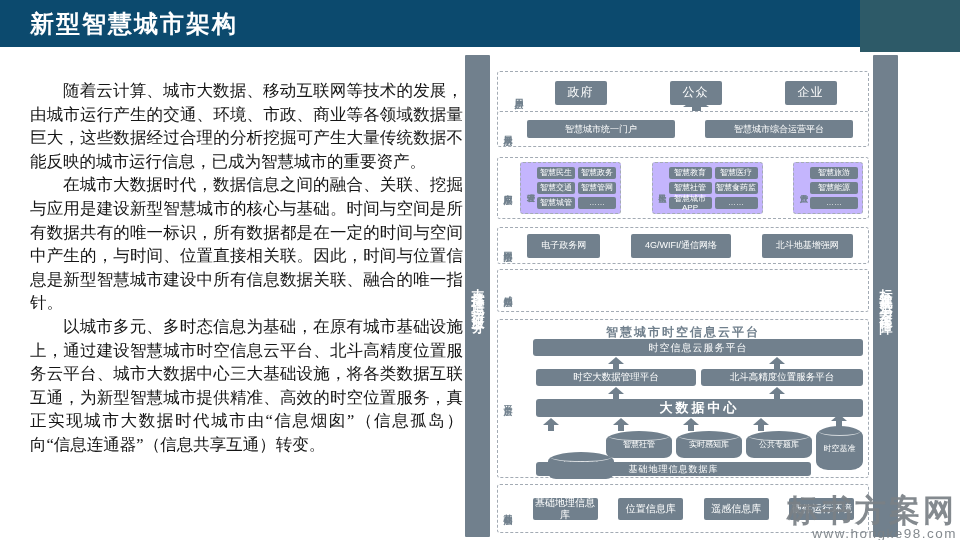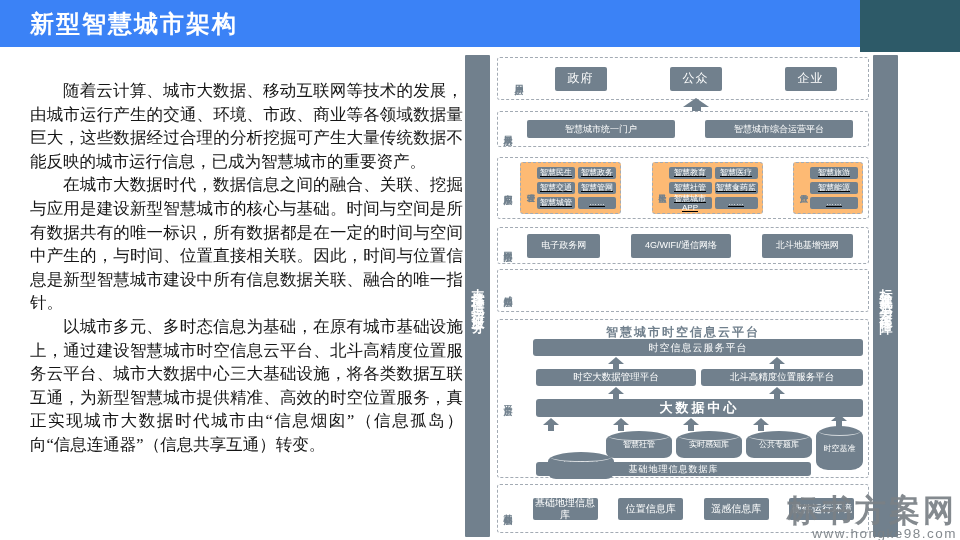--- a/index.html
+++ b/index.html
@@ -1,19 +1,19 @@
 <!DOCTYPE html>
 <html><head>
 <meta charset="utf-8">
 <style>
   html,body{margin:0;padding:0;background:#fff;}
   .slide{position:relative;width:960px;height:540px;background:#fff;overflow:hidden;
          font-family:"Liberation Sans",sans-serif;}
   
-  .titlebar{position:absolute;left:0;top:0;width:862px;height:47px;background:#3b82f6;
+  .titlebar{position:absolute;left:0;top:0;width:862px;height:47px;background:#0c4a6e;
             color:#fff;display:flex;align-items:center;padding-left:30px;box-sizing:border-box;
             font-size:24px;font-weight:bold;letter-spacing:2px;}
   .teal{position:absolute;left:860px;top:0;width:100px;height:52px;background:#2d5a68;}
   
   .intro{position:absolute;left:30px;top:79px;width:433px;
          font-family:"Liberation Serif","DejaVu Serif",serif;
          font-size:16.5px;line-height:1.43;color:#151515;text-align:justify;}
   .intro p{margin:0;text-indent:2em;}
   
   .sidebar-vert{position:absolute;width:25px;background:#71808d;color:#fff;
@@ -24,32 +24,32 @@
   #rightbar{left:873px;top:55px;height:482px;}
   
   .layer{position:absolute;left:497px;width:372px;border:1px dashed #a3abb4;border-radius:3px;
          box-sizing:border-box;display:flex;align-items:center;background:#fff;}
   .layer-label{writing-mode:vertical-lr;text-orientation:upright;font-size:9px;font-weight:bold;
                color:#71808d;letter-spacing:1px;margin-left:5px;flex:0 0 auto;line-height:1;}
   .layer-content{flex:1;display:flex;align-items:center;min-width:0;}
   .chip{background:#71808d;color:#fff;border-radius:2px;display:flex;align-items:center;
         justify-content:center;text-align:center;box-sizing:border-box;line-height:1.15;}
   
-  #layer-user{top:57px;height:43px;padding-left:11px;}
+  #layer-user{top:71px;height:43px;padding-left:11px;}
   #layer-user .layer-content{justify-content:space-around;}
   .user-chip{width:52px;height:24px;font-size:12px;letter-spacing:1px;}
   
   #layer-display{top:111px;height:36px;}
   #layer-display .layer-content{justify-content:space-around;}
   .display-chip{width:148px;height:18px;font-size:9px;}
   
   #layer-app{top:157px;height:62px;}
   #layer-app .layer-content{justify-content:space-between;padding:0 5px 0 8px;}
   .app-group{border:1px dashed #a3abb4;border-radius:3px;display:flex;align-items:center;
-             padding:3px 4px;box-sizing:border-box;height:52px;background:#fdba74;text-decoration:underline;}
+             padding:3px 4px;box-sizing:border-box;height:52px;background:#c4b5fd;}
   .group-label{writing-mode:vertical-lr;text-orientation:upright;font-size:8px;font-weight:bold;
                color:#71808d;margin:0 3px 0 1px;line-height:1;}
   .group-grid{display:grid;gap:3px;}
   .grid-guanli{grid-template-columns:repeat(2,38px);}
   .grid-minsheng{grid-template-columns:repeat(2,43px);}
   .grid-chanye{grid-template-columns:48px;}
   .app-chip{height:12px;font-size:8px;padding:1px 1px;}
   
   #layer-network{top:227px;height:37px;}
   #layer-network .layer-content{justify-content:space-around;}

